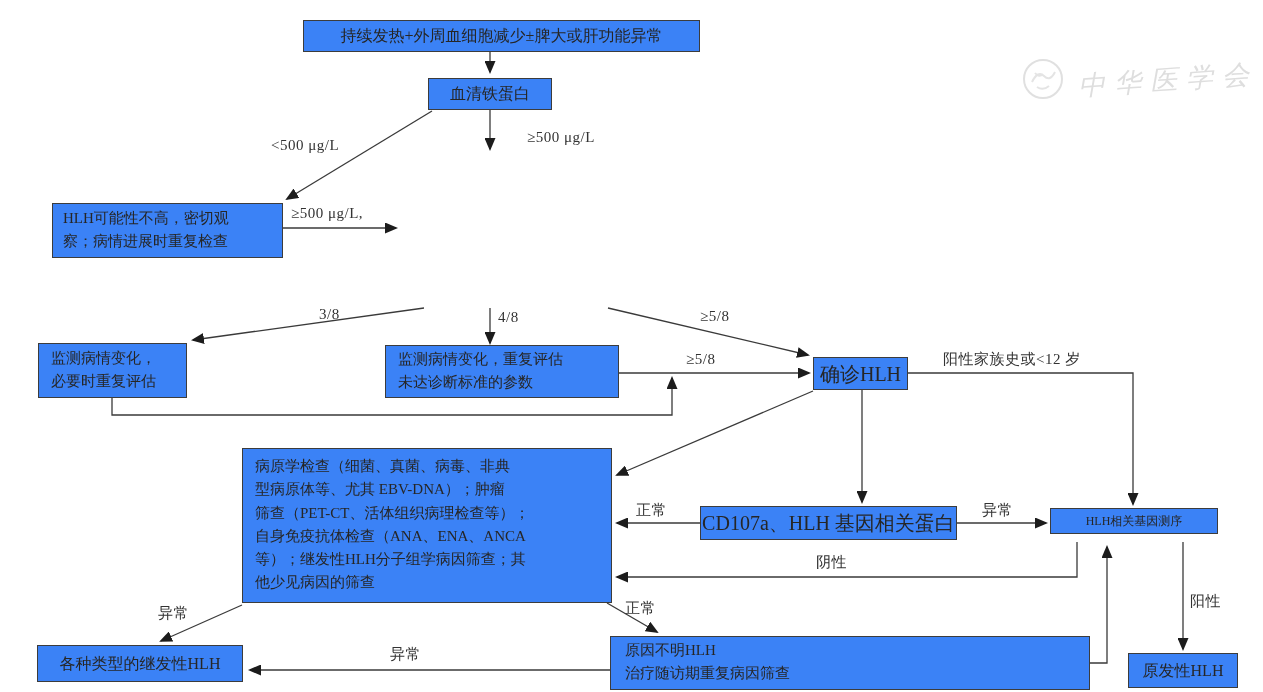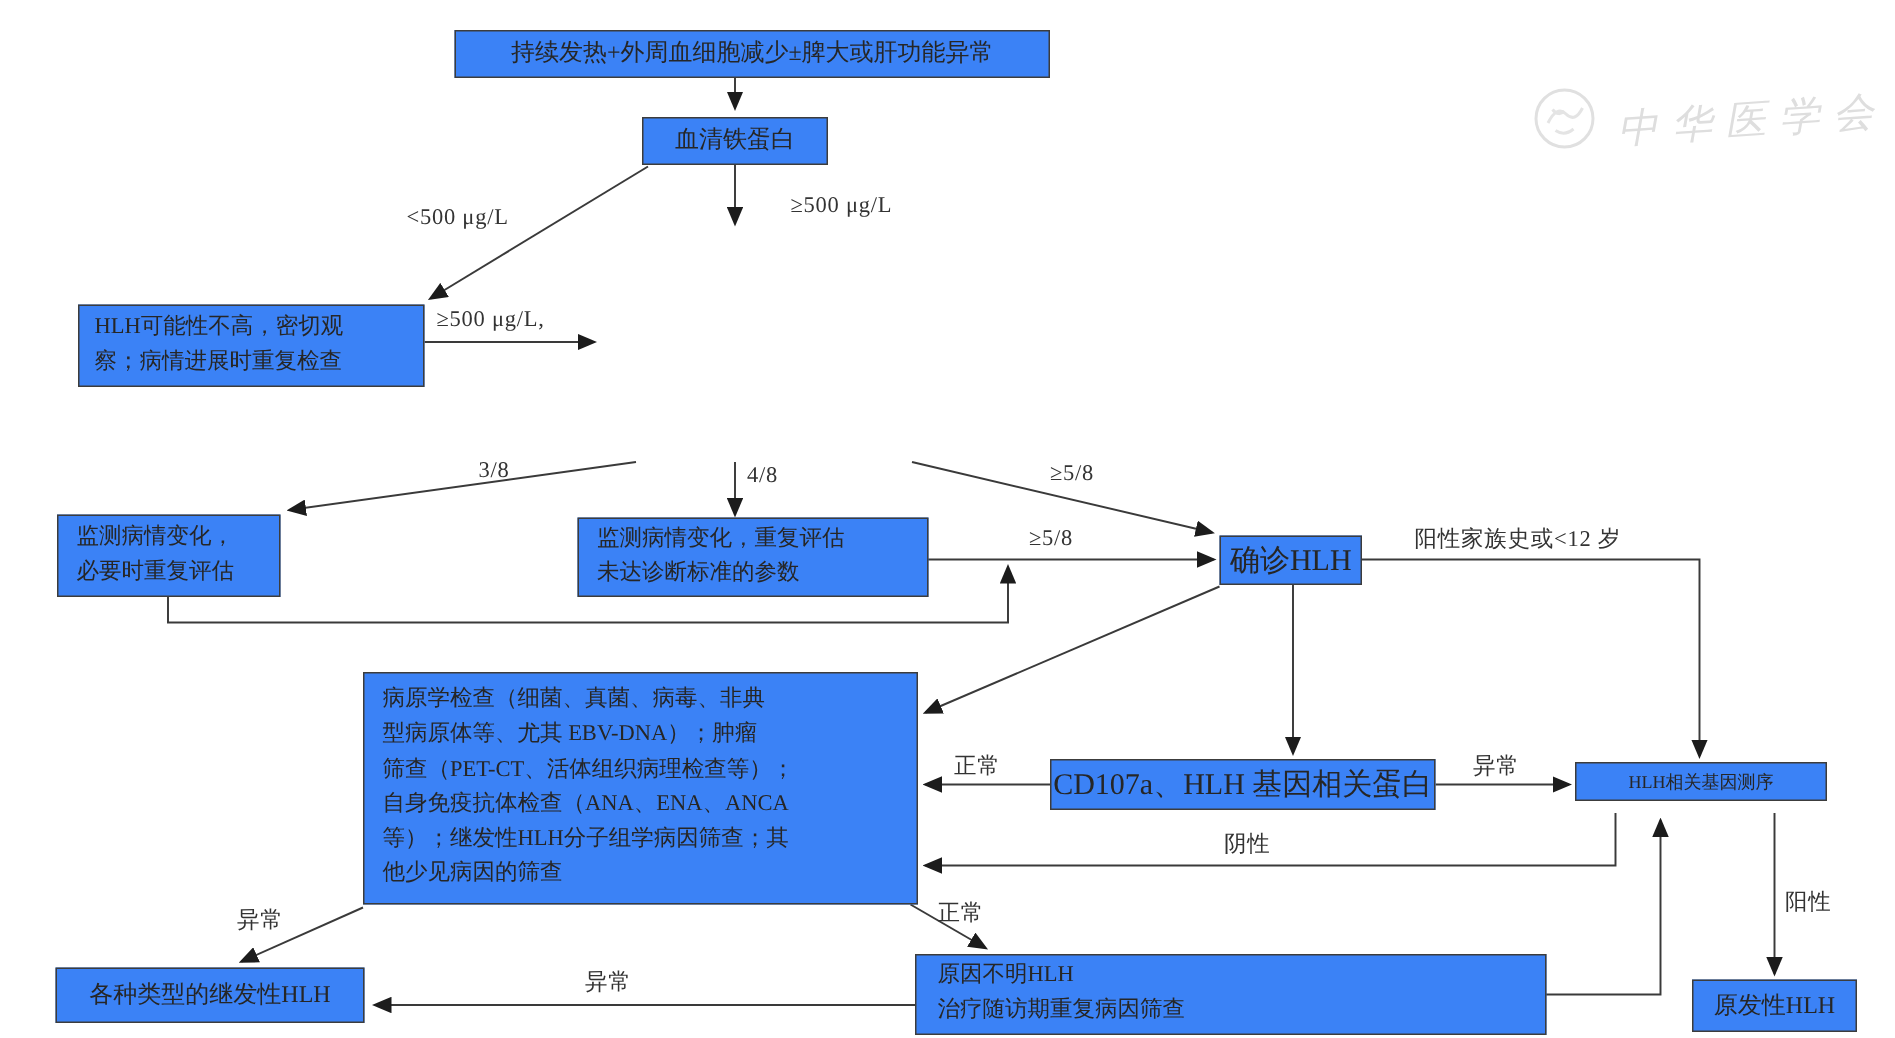--- a/index.html
+++ b/index.html
@@ -109,21 +109,21 @@
 自身免疫抗体检查（ANA、ENA、ANCA
 等）；继发性HLH分子组学病因筛查；其
 他少见病因的筛查</div>
 
   <div class="node center" style="left:700px;top:506px;width:257px;height:34px;font-size:20px;">CD107a、HLH 基因相关蛋白</div>
 
   <div class="node center" style="left:1050px;top:508px;width:168px;height:26px;font-size:12px;">HLH相关基因测序</div>
 
   <div class="node center" style="left:37px;top:645px;width:206px;height:37px;font-size:16px;">各种类型的继发性HLH</div>
 
-  <div class="node" style="left:610px;top:636px;width:421px;height:54px;padding:2px 14px;">原因不明HLH
+  <div class="node" style="left:610px;top:636px;width:480px;height:54px;padding:2px 14px;">原因不明HLH
 治疗随访期重复病因筛查</div>
 
   <div class="node center" style="left:1128px;top:653px;width:110px;height:35px;font-size:16px;">原发性HLH</div>
 
   <div class="elabel" style="left:271px;top:137px;">&lt;500 μg/L</div>
   <div class="elabel" style="left:503px;top:129px;margin-left:24px;">≥500 μg/L</div>
   <div class="elabel" style="left:291px;top:205px;">≥500 μg/L,</div>
   <div class="elabel" style="left:273px;top:306px;margin-left:46px;">3/8</div>
   <div class="elabel" style="left:498px;top:309px;">4/8</div>
   <div class="elabel" style="left:700px;top:308px;">≥5/8</div>

